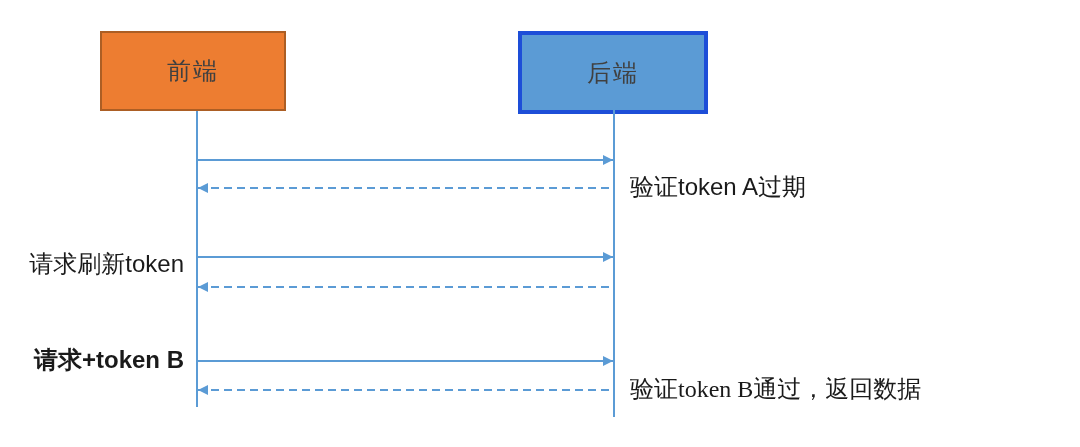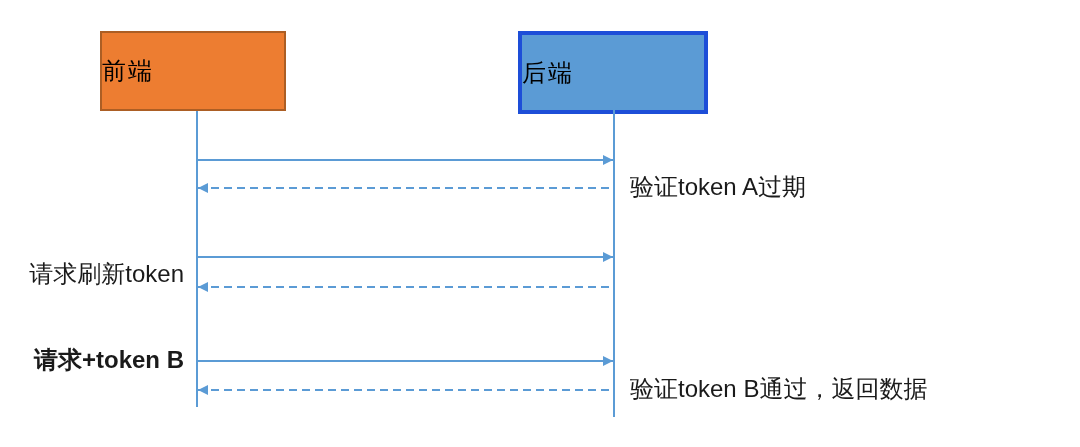--- a/index.html
+++ b/index.html
@@ -10,22 +10,22 @@
     background: #ffffff;
     overflow: hidden;
     font-family: "Liberation Sans", sans-serif;
     color: #1a1a1a;
   }
   
   .actor {
     position: absolute;
     display: flex;
     align-items: center;
-    justify-content: flex-start;
-    color: #000000;
+    justify-content: center;
+    color: #404040;
     font-size: 24px;
     letter-spacing: 2px;
   }
   .actor-frontend {
     left: 100px; top: 31px; width: 182px; height: 76px;
     background: #ED7D31;
     border: 2px solid #AC5E24;
   }
   .actor-backend {
     left: 518px; top: 31px; width: 182px; height: 75px;
@@ -78,33 +78,33 @@
   .label-left {
     position: absolute;
     left: 0;
     width: 184px;
     text-align: right;
     font-size: 24px;
     line-height: 26px;
     white-space: nowrap;
   }
   .ll1 { top: 146px; }
-  .ll2 { top: 261px; text-align: right; }
+  .ll2 { top: 251px; text-align: right; }
   .ll3 { top: 347px; font-weight: bold; }
   
   .label-right {
     position: absolute;
     left: 630px;
     font-size: 24px;
     line-height: 26px;
     white-space: nowrap;
   }
   .lr1 { top: 174px; }
   .lr2 { top: 267px; line-height: 32px; }
-  .lr3 { top: 376px; }
+  .lr3 { top: 376px; font-family: Liberation Serif, serif; }
   .label-right .line { display: block; }
 </style>
 </head>
 <body>
 
 <div class="stage">
 
   <div class="actor actor-frontend">
     <span>前端</span>
   </div>

